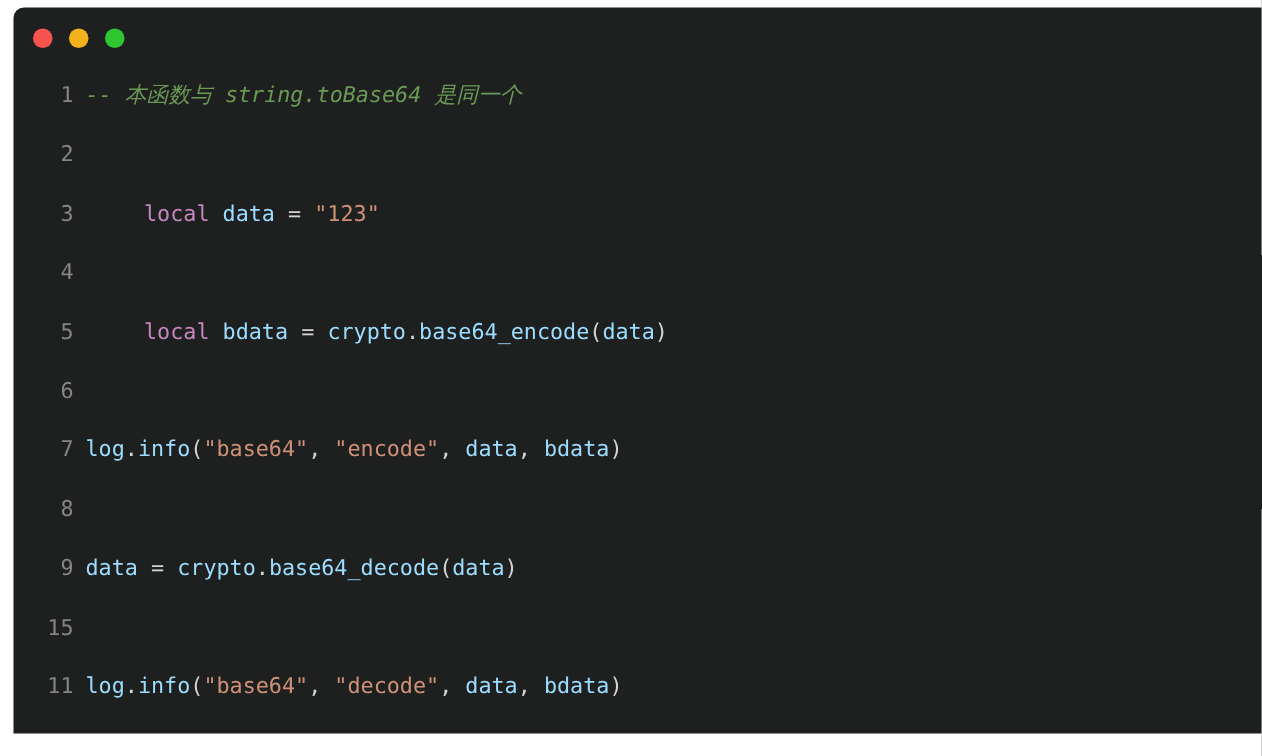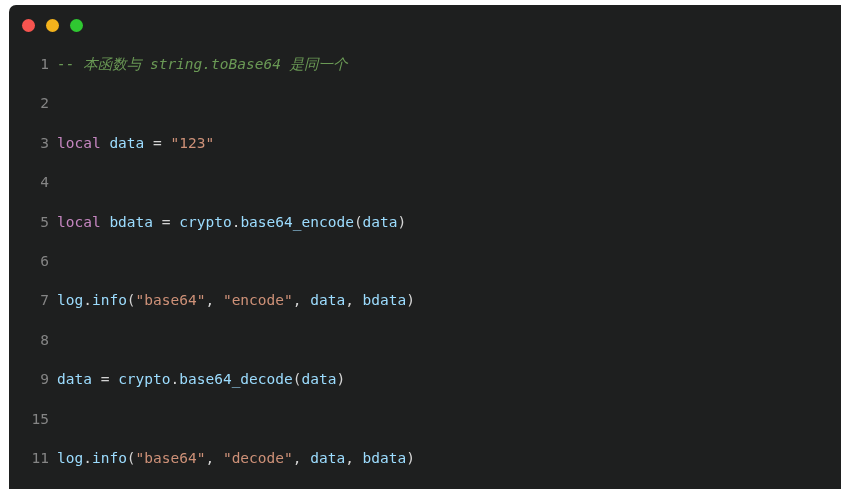--- a/index.html
+++ b/index.html
@@ -83,21 +83,21 @@
   }
 
   .code-text {
     flex: 1 1 auto;
     white-space: pre;
     overflow: hidden;
   }
 
   
   .tok-comment  { color: #6a9955; font-style: italic; }
-  .tok-keyword  { color: #c586c0; }
+  .tok-keyword  { color: #c586c0; margin-left: 39px; }
   .tok-var      { color: #9cdcfe; text-align: right; }
   .tok-func     { color: #9cdcfe; }
   .tok-string   { color: #ce9178; }
   .tok-punct    { color: #d4d4d4; }
   .tok-op       { color: #d4d4d4; }
   .tok-plain    { color: #d4d4d4; }
 </style>
 </head>
 <body>
 

